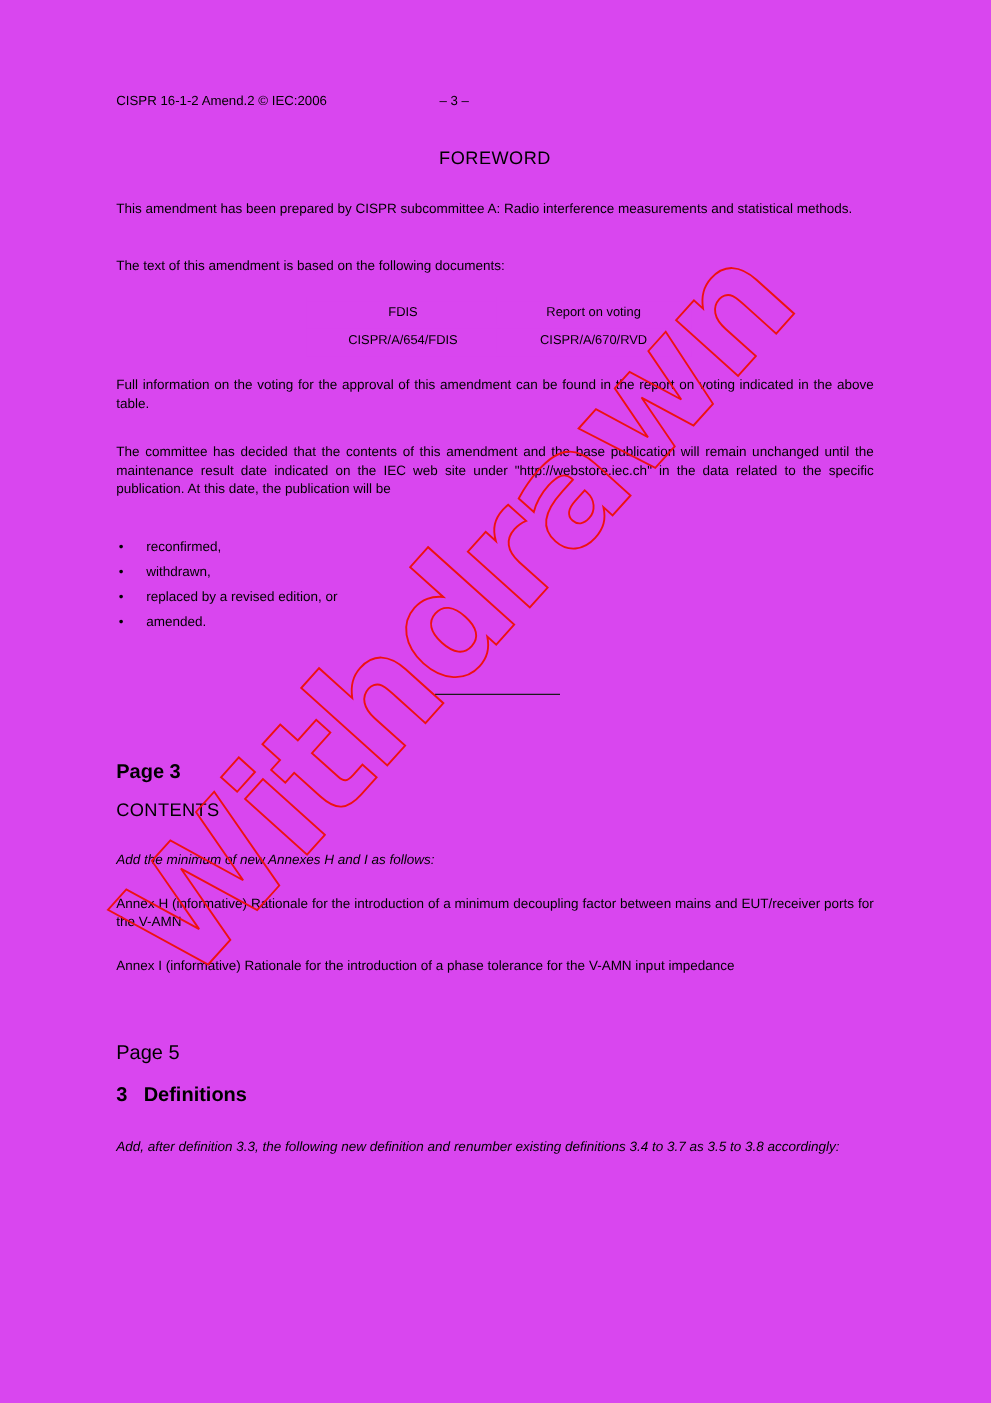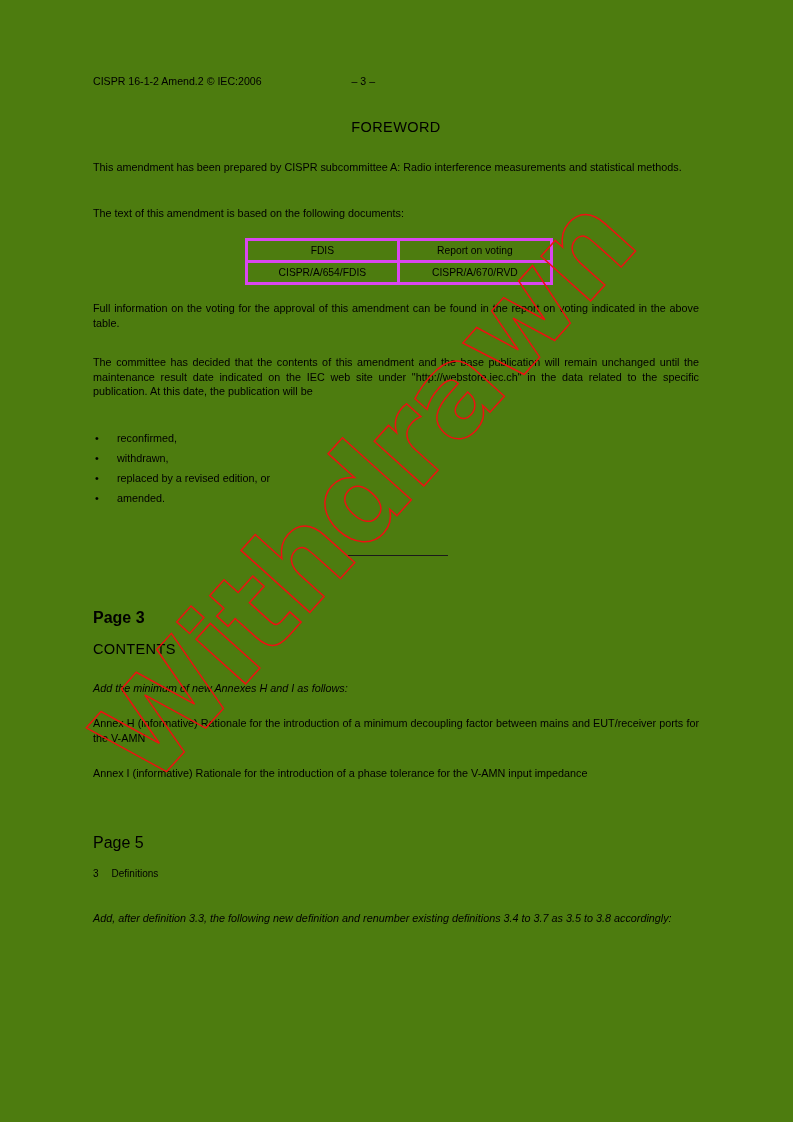--- a/index.html
+++ b/index.html
@@ -8,21 +8,21 @@
     background: #ffffff;
   }
   body {
     font-family: "Liberation Sans", sans-serif;
     color: #000000;
   }
   #page {
     position: relative;
     width: 793px;
     height: 1122px;
-    background: #4d7c0f;
+    background: #d946ef;
     overflow: hidden;
   }
 
   
   #content {
     position: absolute;
     left: 93px;
     top: 0;
     width: 606px;
     height: 1122px;
@@ -143,22 +143,22 @@
     left: 0;
     top: 641px;
     font-size: 14.6px;
     letter-spacing: 0.3px;
   }
 
   #definitions-heading {
     position: absolute;
     left: 0;
     top: 868px;
-    font-size: 10px;
-    font-weight: normal;
+    font-size: 16px;
+    font-weight: bold;
     white-space: nowrap;
   }
   #definitions-heading .num { margin-right: 13px; }
 
   
   #watermark {
     position: absolute;
     left: 0;
     top: 0;
     width: 793px;

